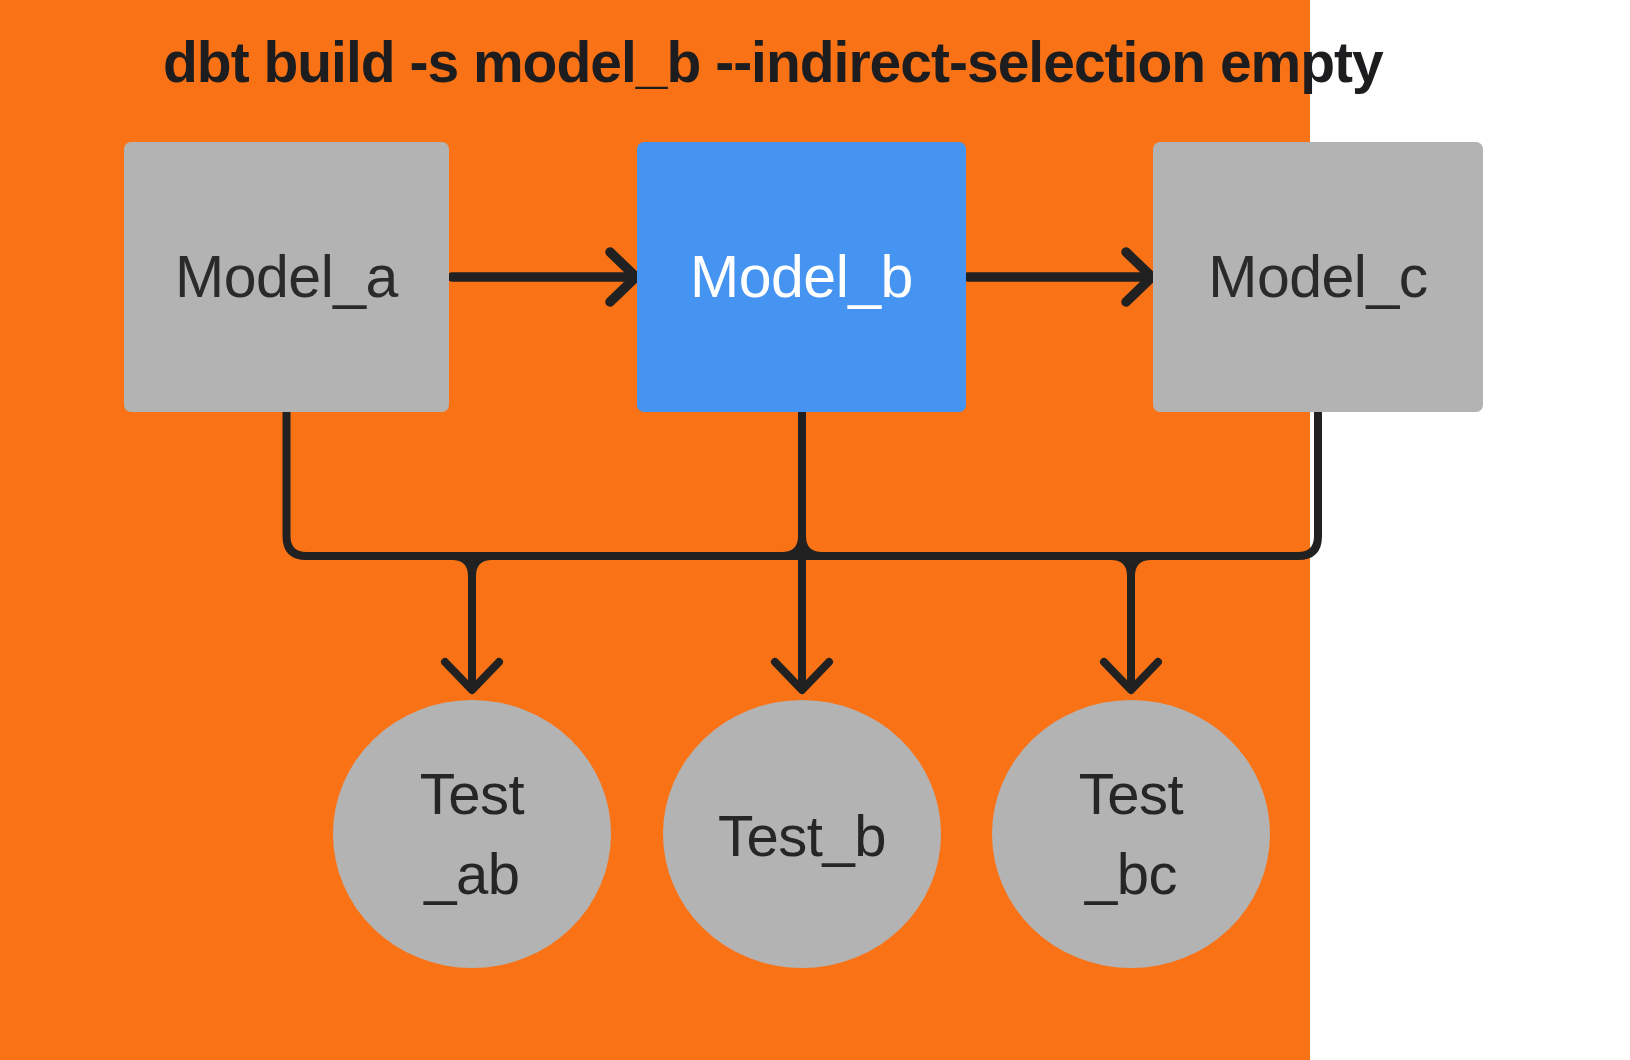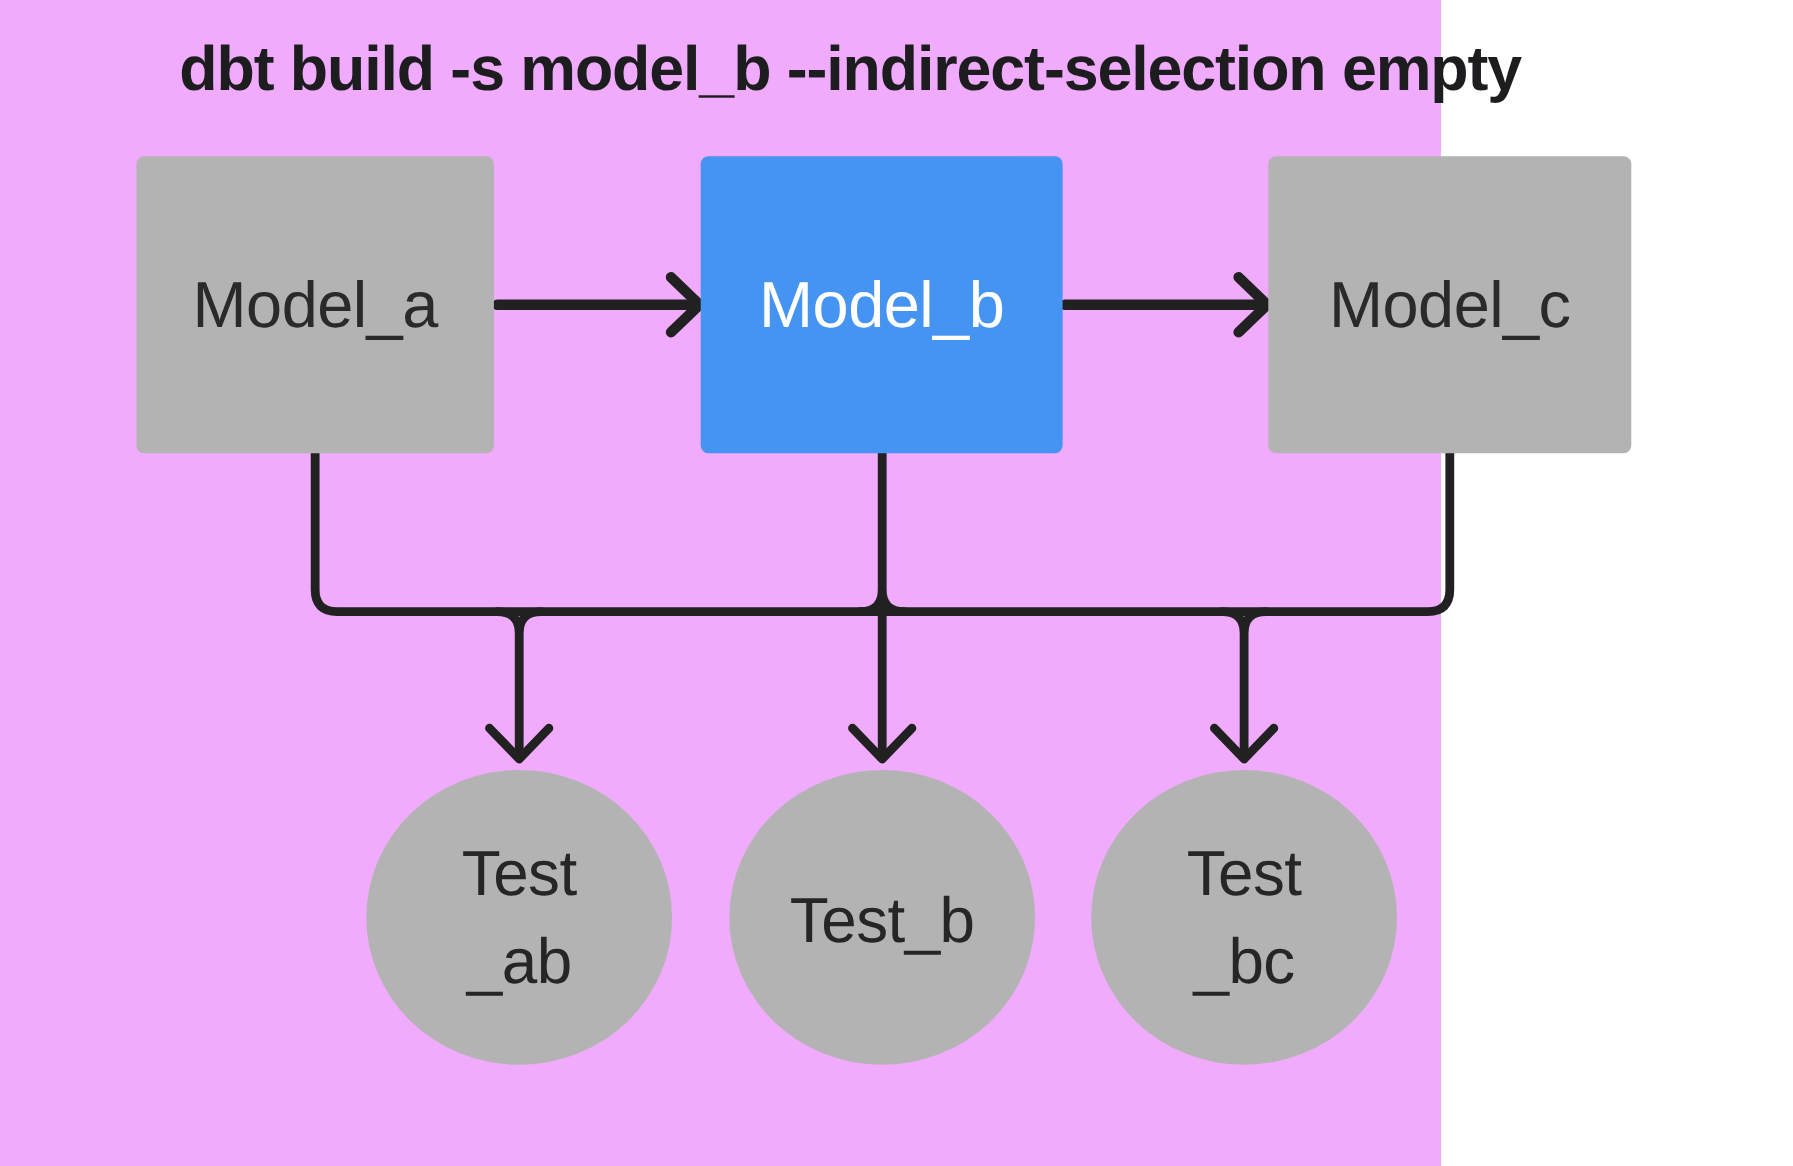--- a/index.html
+++ b/index.html
@@ -8,21 +8,21 @@
     background: #ffffff;
     width: 1630px;
     height: 1060px;
     overflow: hidden;
     font-family: "Liberation Sans", "DejaVu Sans", sans-serif;
   }
   .stage {
     position: relative;
     width: 1310px;
     height: 1060px;
-    background: #f0abfc;
+    background: #f97316;
   }
   svg { display: block; }
 
   .title-text {
     font-family: "Liberation Sans", "DejaVu Sans", sans-serif;
     font-size: 57px;
     font-weight: 600;
     letter-spacing: -1px;
     fill: #1d1d1f;
   }

